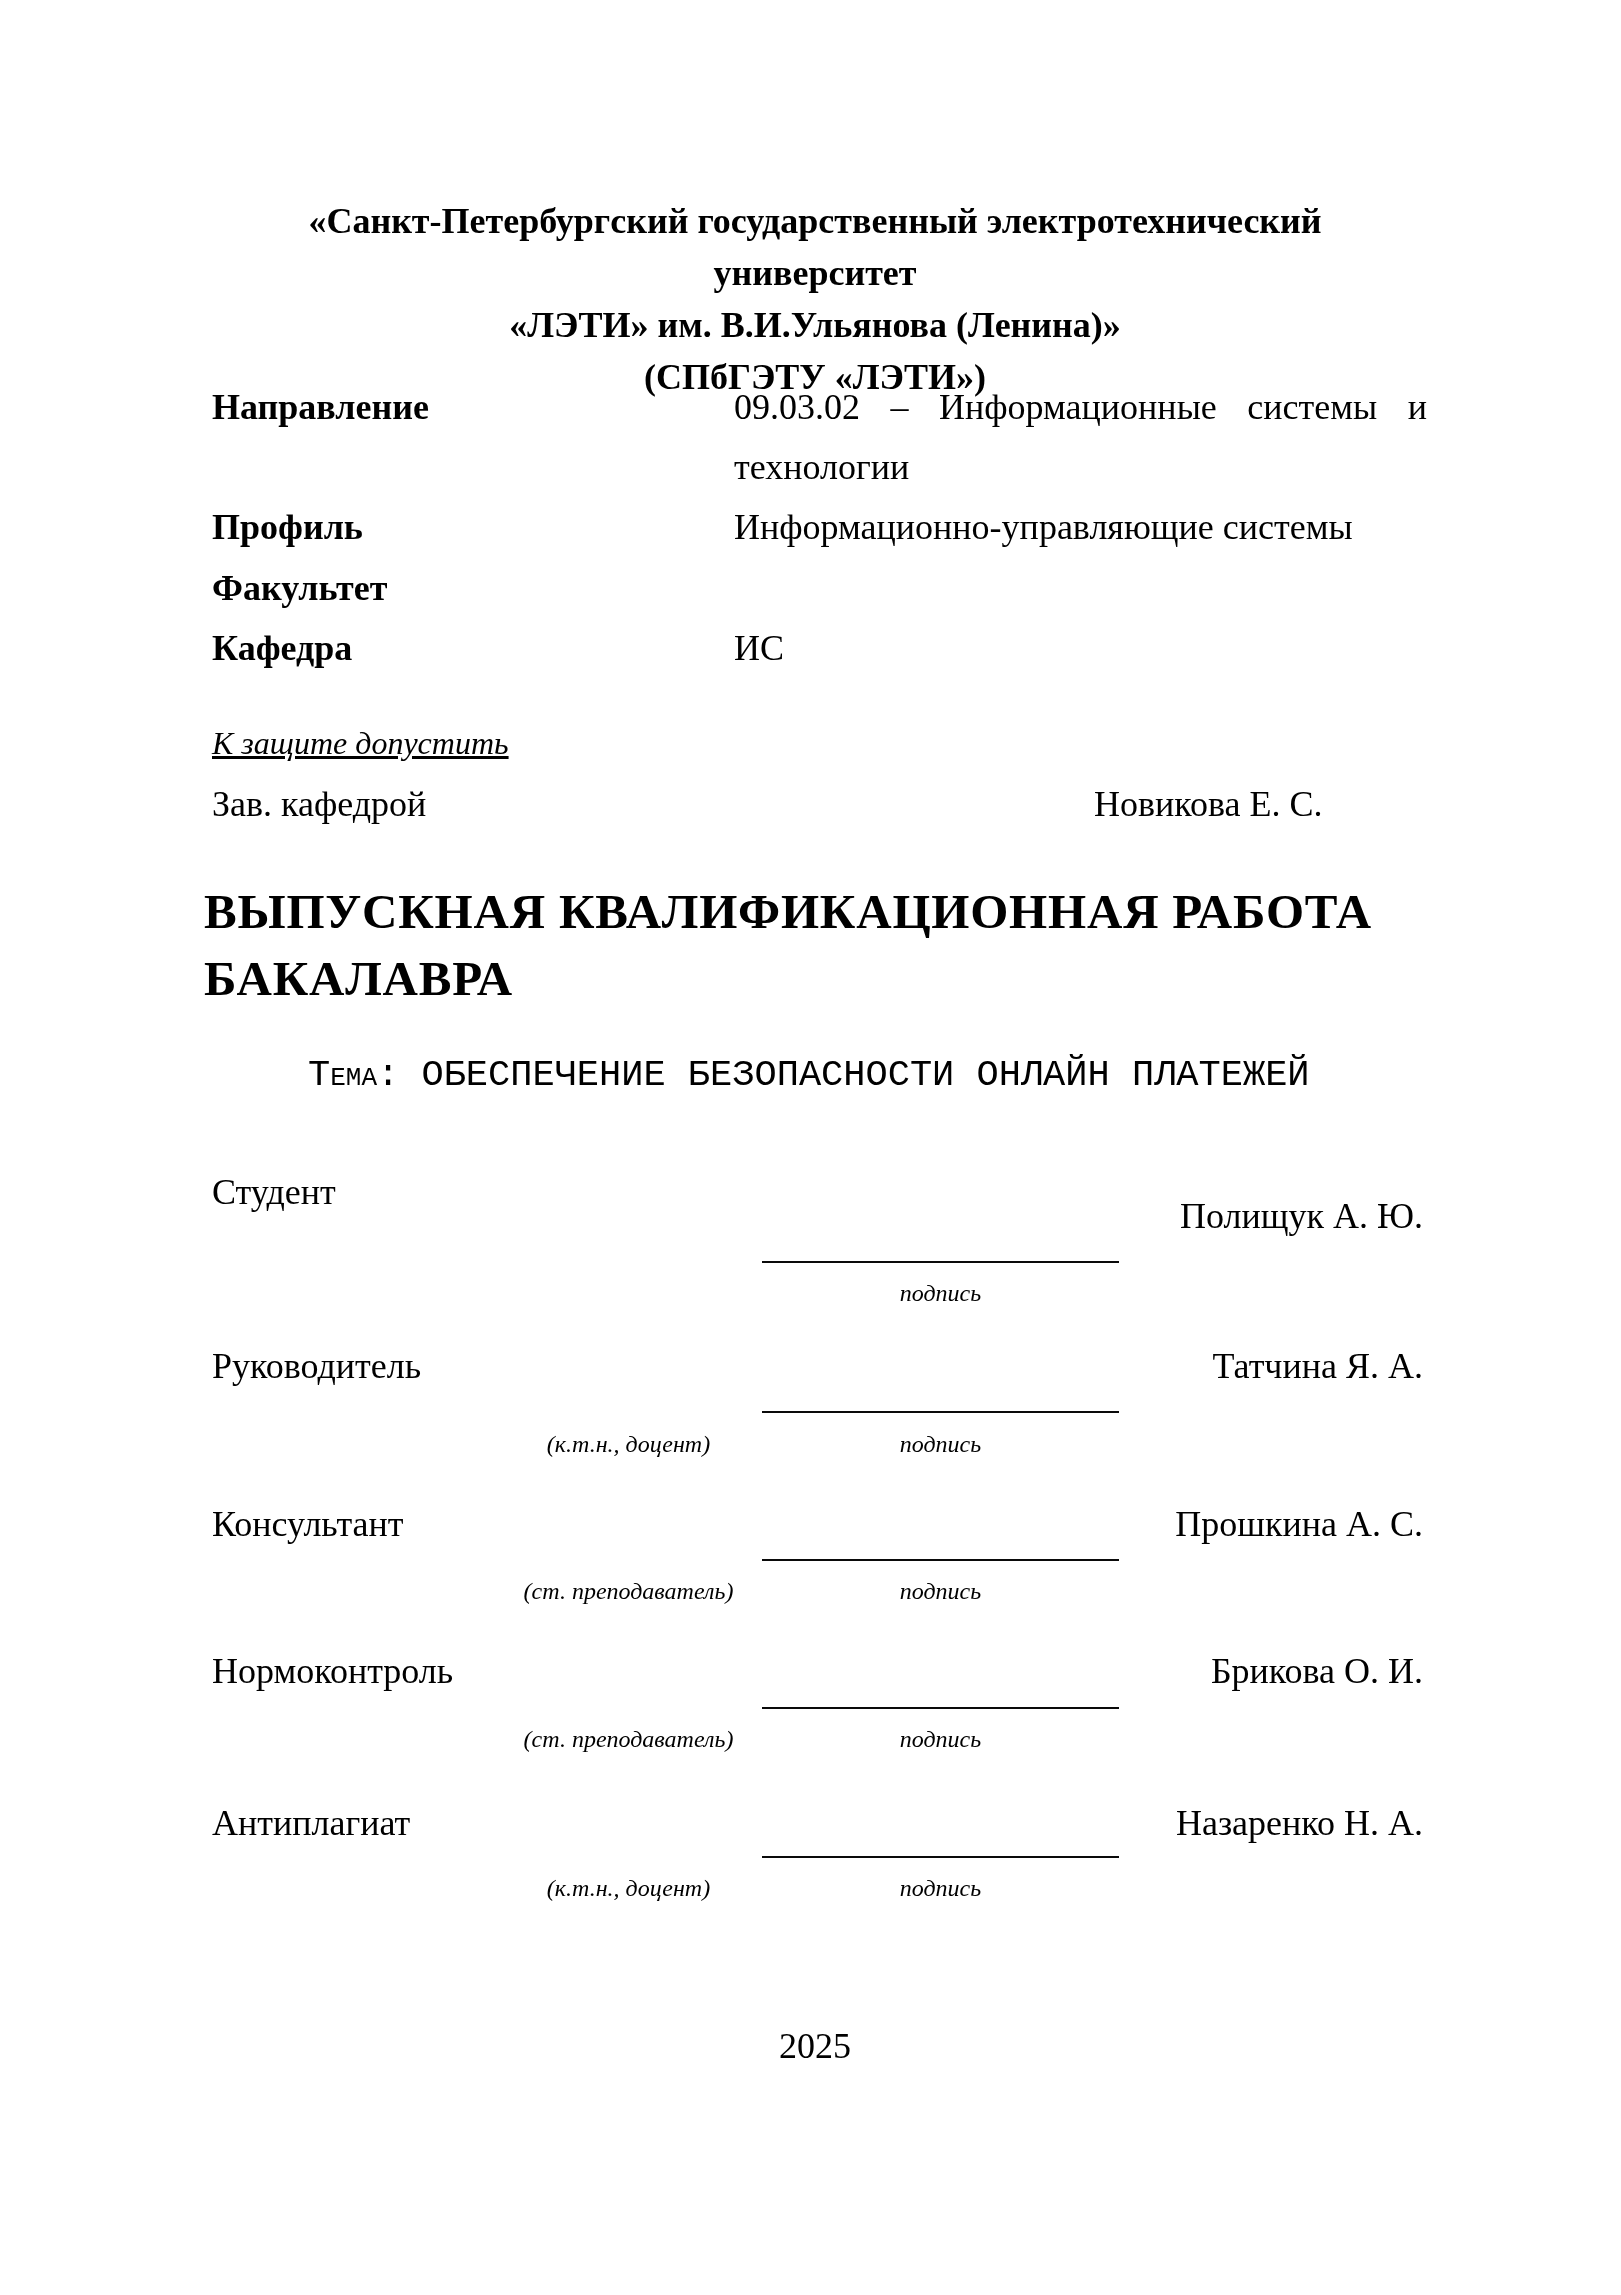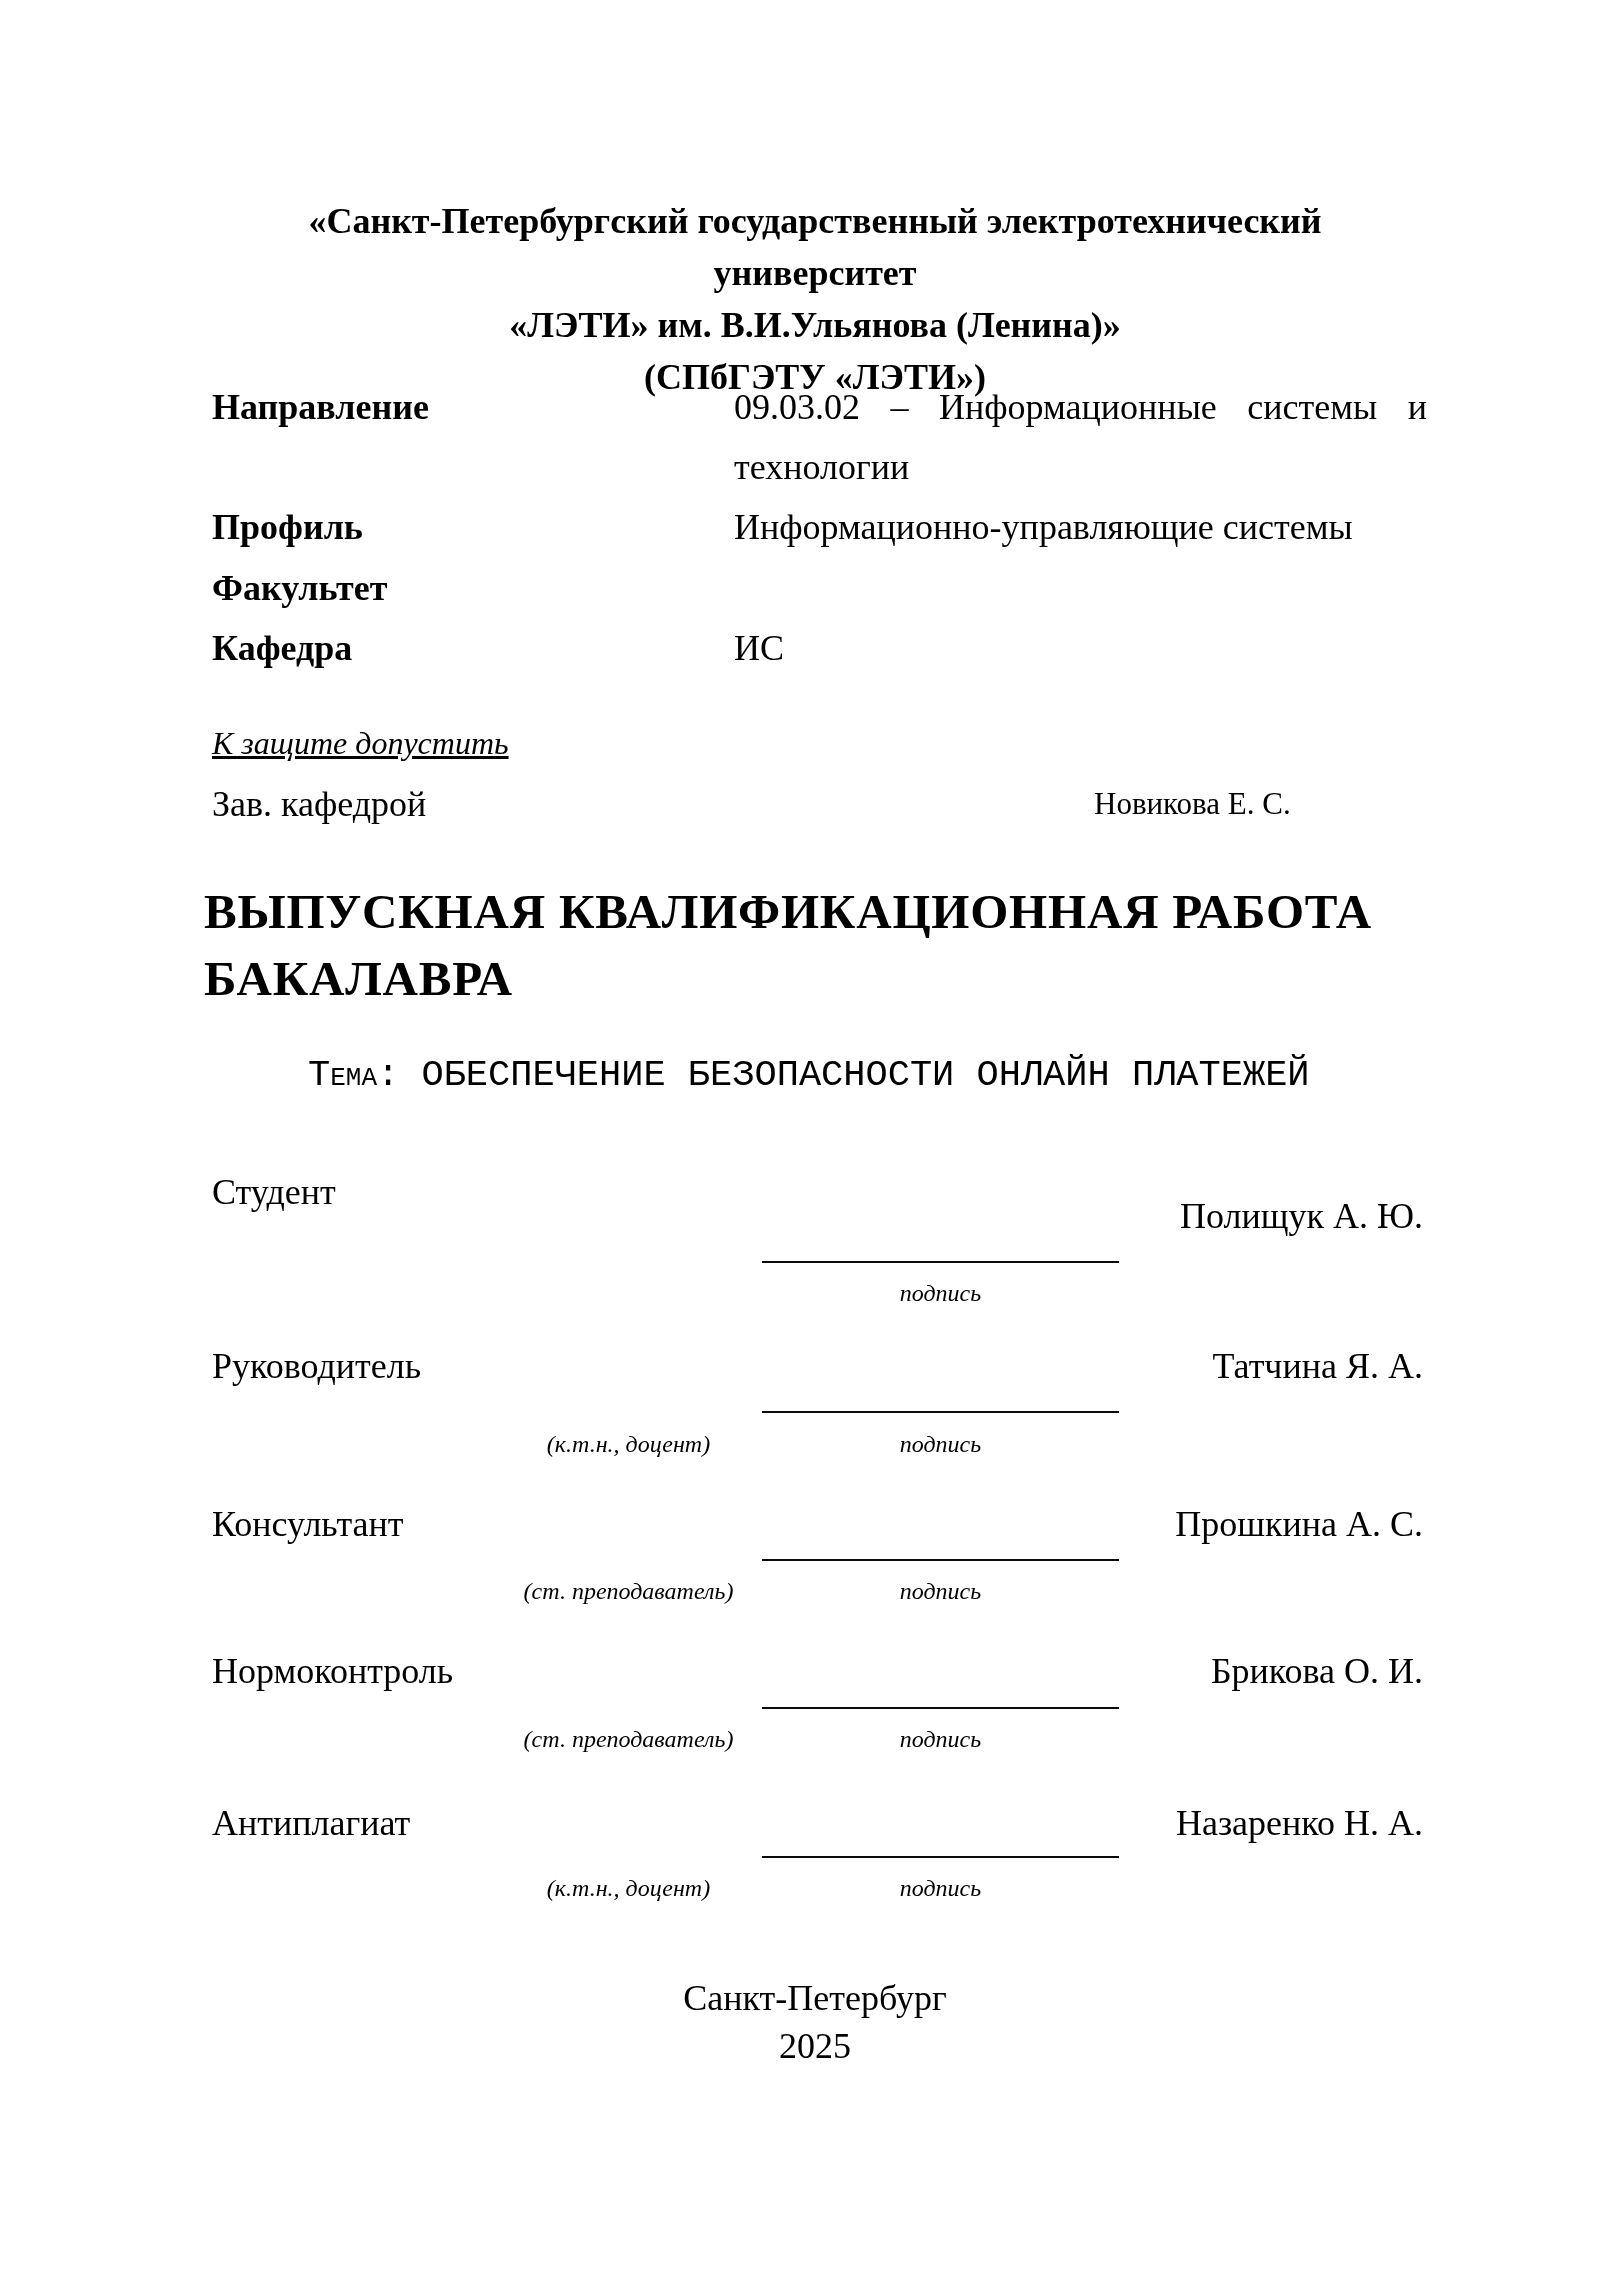--- a/index.html
+++ b/index.html
@@ -28,21 +28,21 @@
     white-space: nowrap;
   }
   .info-value {
     left: 734px; width: 693px; font-size: 36px; line-height: 60px;
   }
   .justify-line { text-align: justify; text-align-last: justify; }
 
   
   .italic-line { left: 212px; font-style: italic; font-size: 32px; line-height: 60px; white-space: nowrap; text-decoration: underline; }
   .plain-line  { left: 212px; font-size: 36px; line-height: 60px; white-space: nowrap; }
-  .head-name   { left: 1094px; font-size: 31px; line-height: 60px; white-space: nowrap; }
+  .head-name   { left: 1094px; font-size: 36px; line-height: 60px; white-space: nowrap; }
 
   
   .big-title {
     left: 204px; top: 878px; width: 1222px;
     font-weight: bold;
     font-size: 49px; line-height: 67px; letter-spacing: 0.8px;
     white-space: nowrap;
   }
 
   
@@ -129,17 +129,16 @@
   <div class="abs sig-line" style="top:1707px"></div>
   <div class="abs sig-qual" style="top:1724px">(ст. преподаватель)</div>
   <div class="abs sig-caption" style="top:1724px">подпись</div>
 
   <div class="abs row-label" style="top:1802px">Антиплагиат</div>
   <div class="abs row-name" style="top:1802px">Назаренко Н. А.</div>
   <div class="abs sig-line" style="top:1856px"></div>
   <div class="abs sig-qual" style="top:1873px">(к.т.н., доцент)</div>
   <div class="abs sig-caption" style="top:1873px">подпись</div>
 
-  <div class="abs footer-line" style="top:1974px">Санкт-Петербург</div>
   <div class="abs footer-line" style="top:2022px">2025</div>
 
 </div>
 
 
 </body></html>

